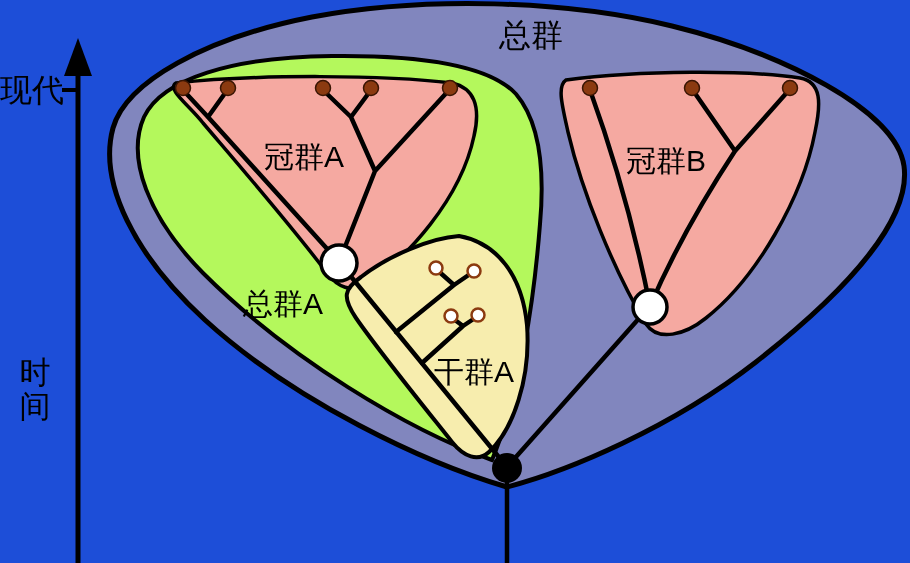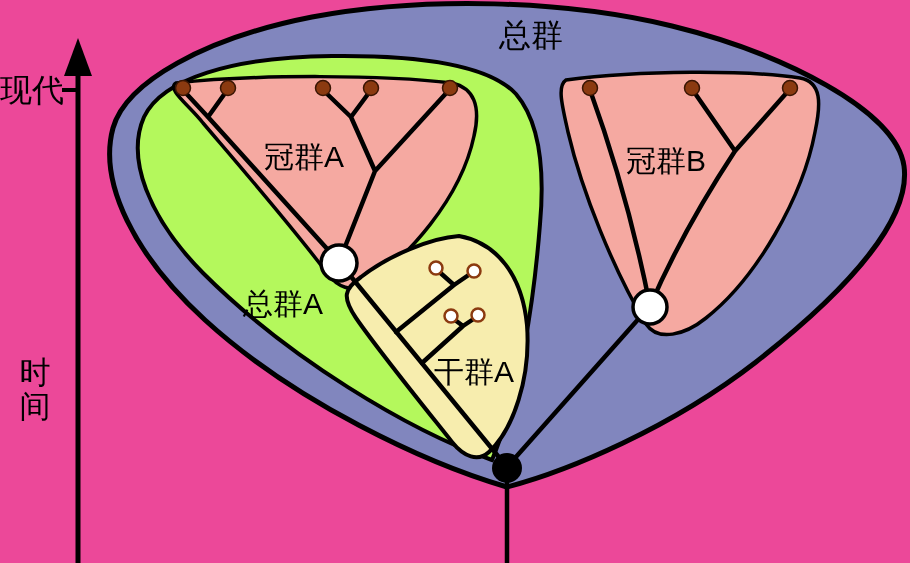--- a/index.html
+++ b/index.html
@@ -1,20 +1,20 @@
 <!DOCTYPE html>
 <html><head>
 <meta charset="utf-8">
 <style>
   html, body { margin: 0; padding: 0; background: #ffffff; }
   .canvas {
     position: relative;
     width: 910px;
     height: 563px;
-    background: #ec4899;
+    background: #1d4ed8;
     overflow: hidden;
     font-family: "Liberation Sans", sans-serif;
   }
   svg { display: block; }
   .lbl {
     font-family: "Liberation Sans", sans-serif;
     fill: #000000;
     text-anchor: middle;
   }
   .lbl-big   { font-size: 32px; }

